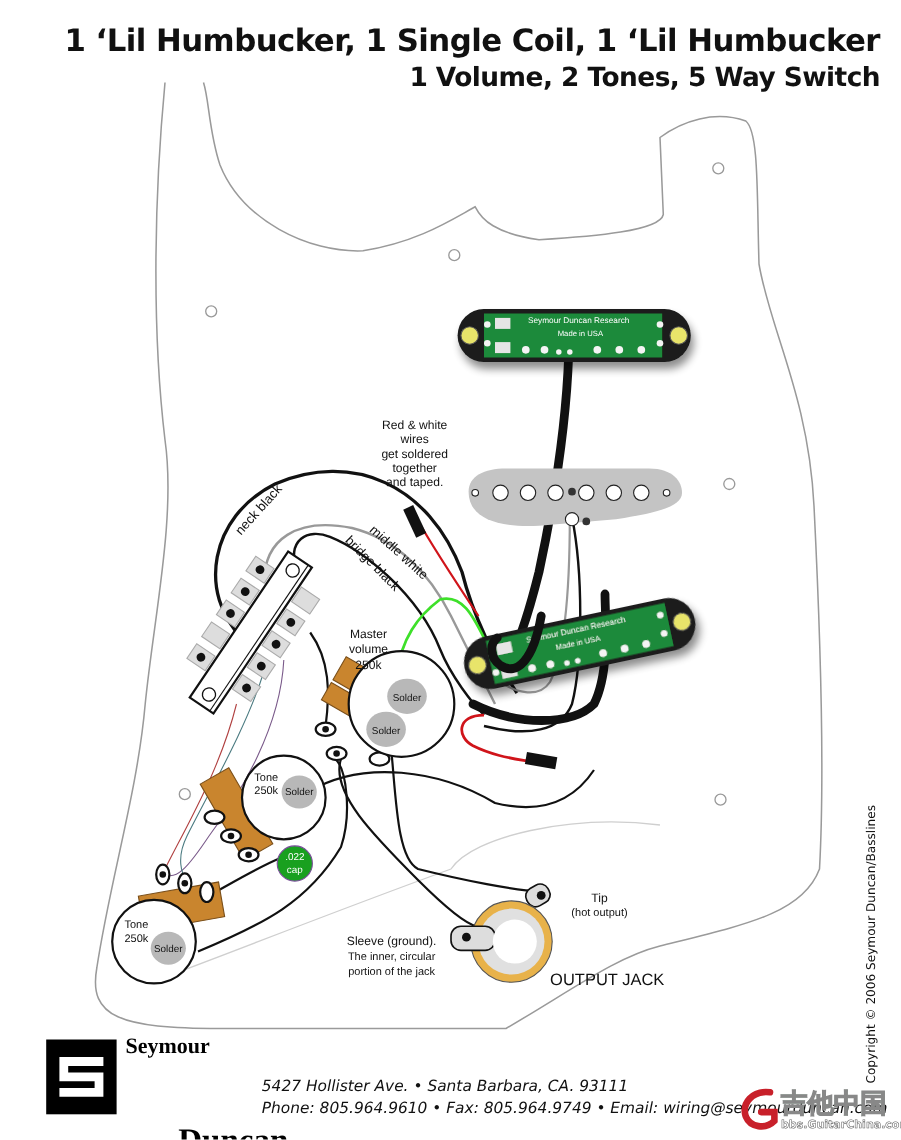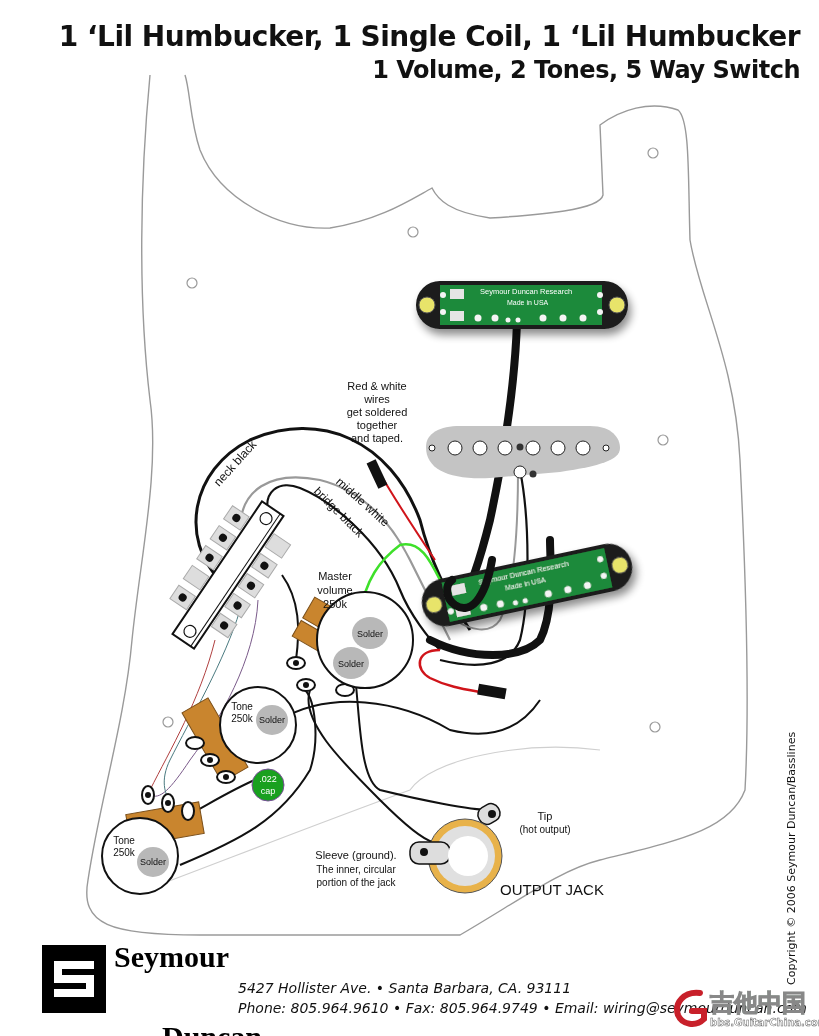--- a/index.html
+++ b/index.html
@@ -8,21 +8,21 @@
   #title1 { top: 20px; font-size: 28px; }
   #title2 { top: 56px; font-size: 24px; }
   svg#diagram { position: absolute; left: 0; top: 0; }
   .lbl { font-family: "Liberation Sans", sans-serif; fill: #111; }
   .footer-addr { position: absolute; left: 238px; font-family: "DejaVu Sans", sans-serif; font-size: 14px; color: #111; white-space: nowrap; font-style: italic; }
   #addr1 { top: 980px; }
   #addr2 { top: 1000px; }
   .logo { position: absolute; left: 42px; top: 945px; width: 64px; height: 68px; background: #000; }
   .logo-s { position: absolute; left: 8px; top: 12px; width: 48px; height: 44px; }
   .brand { position: absolute; left: 114px; font-family: "Liberation Serif", serif; font-weight: bold; color: #000; }
-  #brand1 { top: 940px; font-size: 30px; }
+  #brand1 { top: 940px; font-size: 20px; }
   #brand2 { top: 1020px; font-size: 30px; margin-left: 48px; }
   .copyright { position: absolute; left: 785px; top: 985px; transform-origin: 0 0; transform: rotate(-90deg); font-family: "DejaVu Sans", sans-serif; font-size: 11px; color: #111; white-space: nowrap; }
   .watermark { position: absolute; left: 670px; top: 985px; width: 145px; height: 46px; }
 </style>
 </head>
 <body>
 
 <div class="title" id="title1">1 ‘Lil Humbucker, 1 Single Coil, 1 ‘Lil Humbucker</div>
 <div class="title" id="title2">1 Volume, 2 Tones, 5 Way Switch</div>
 

